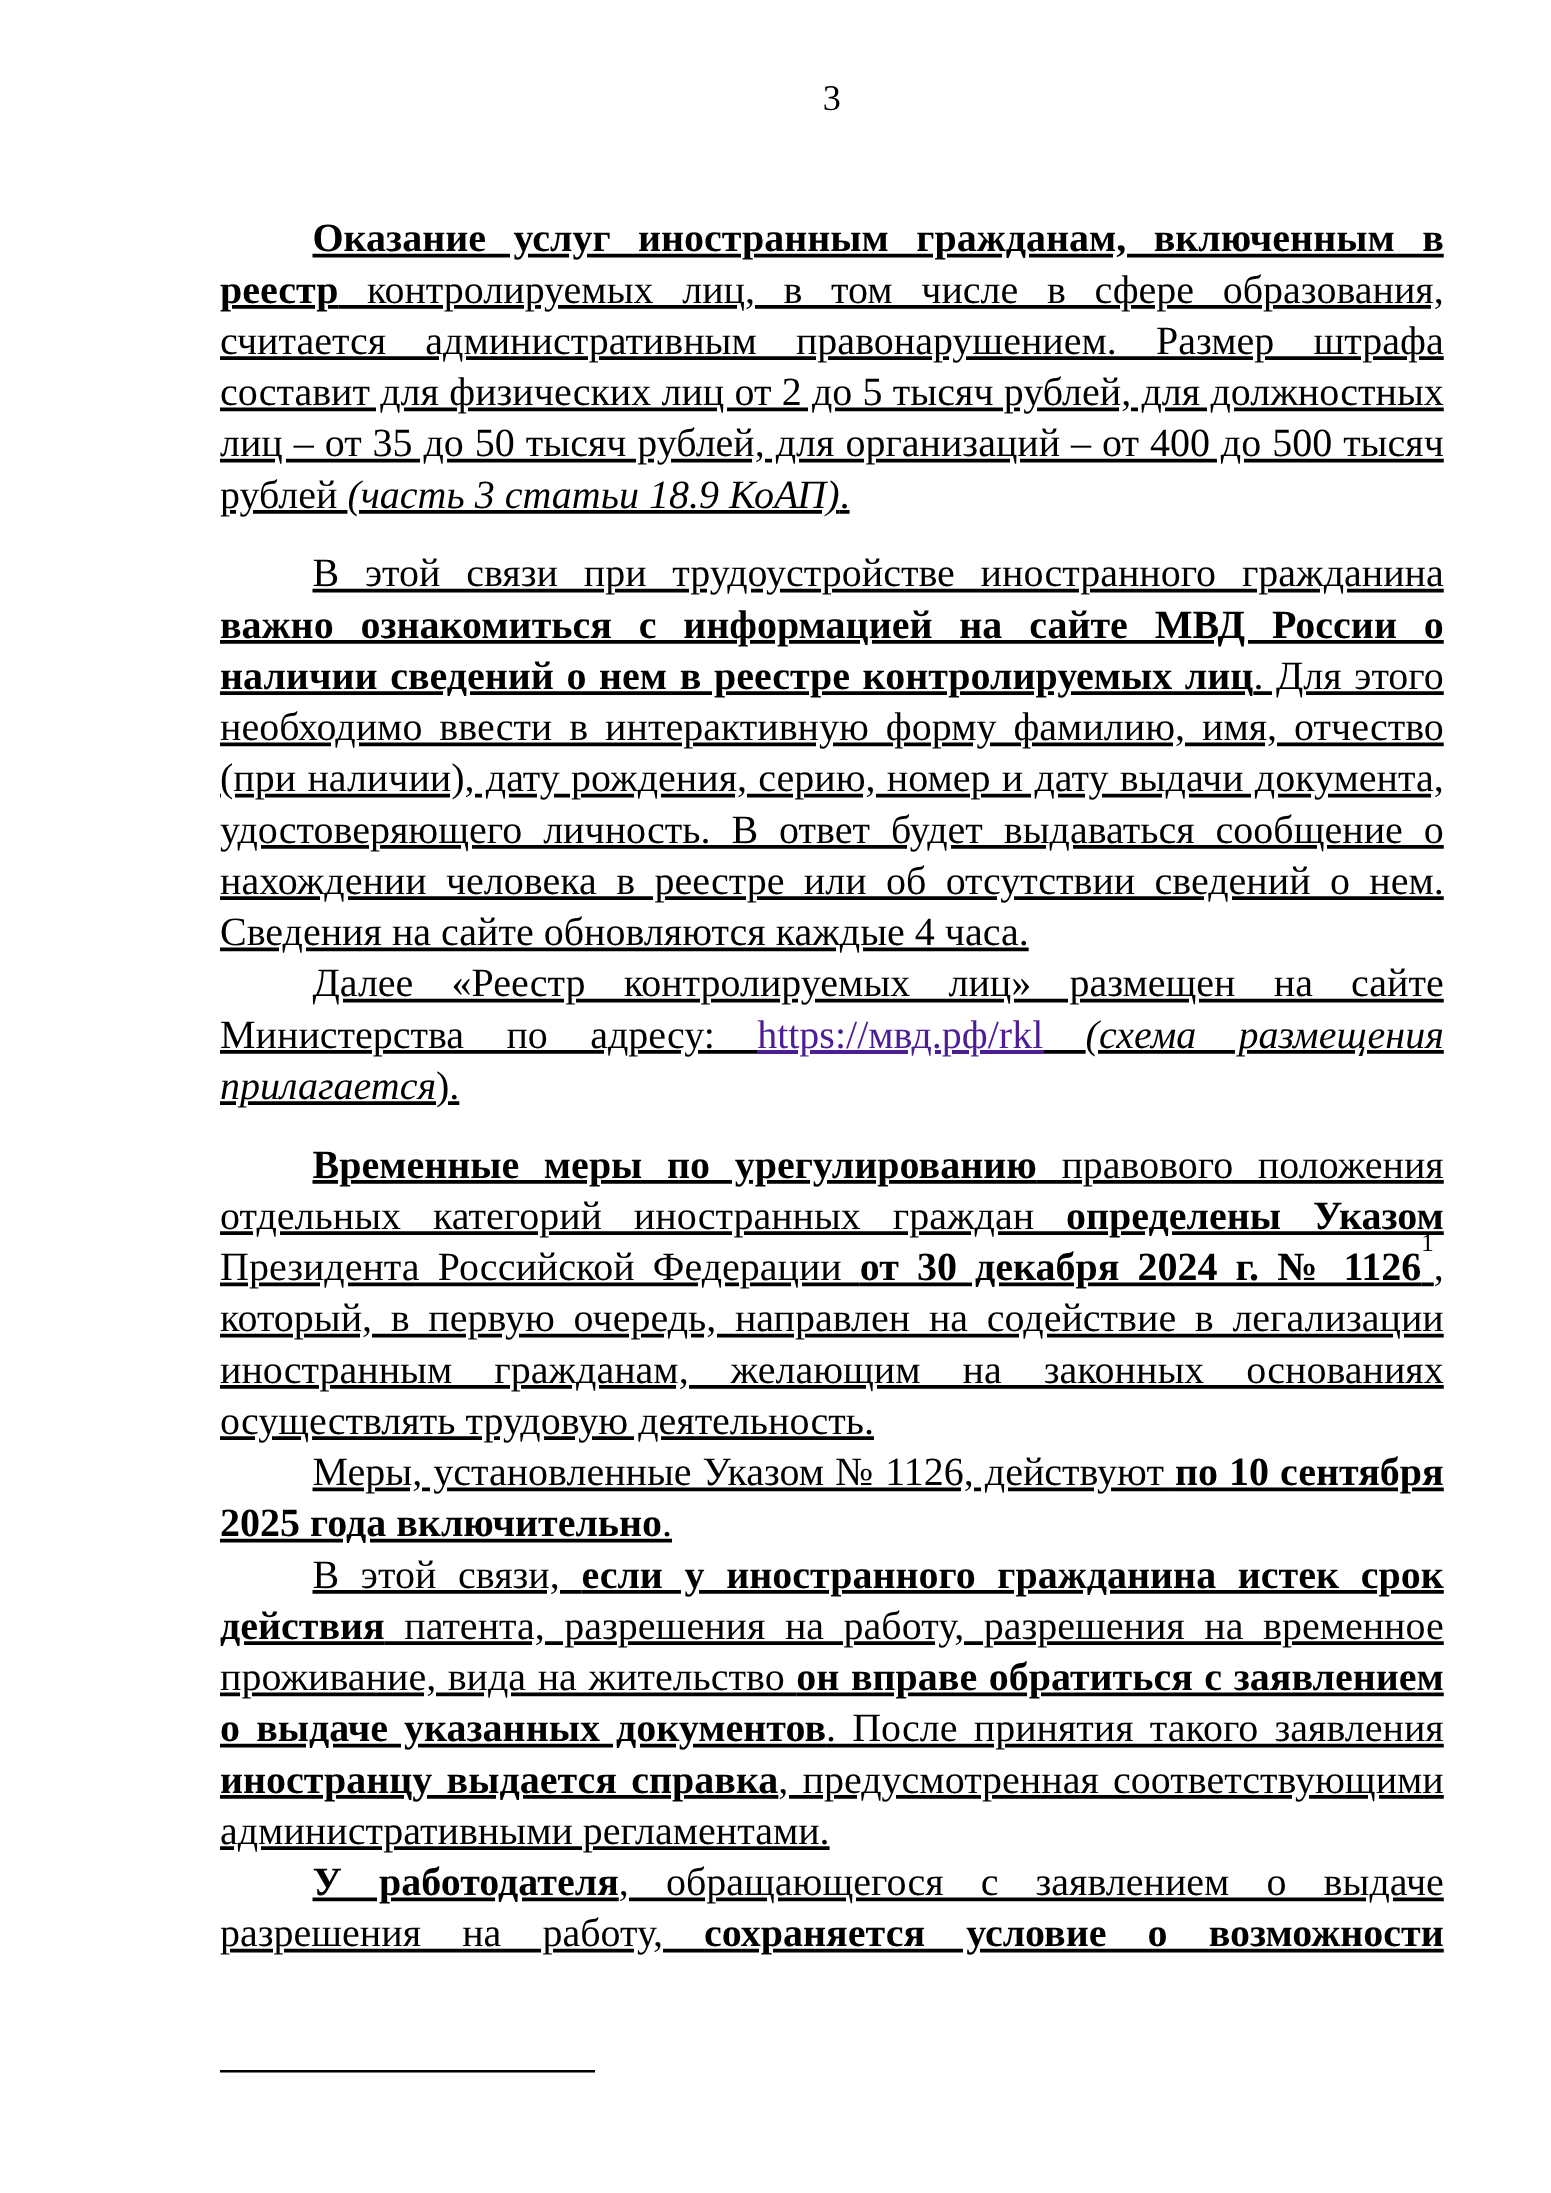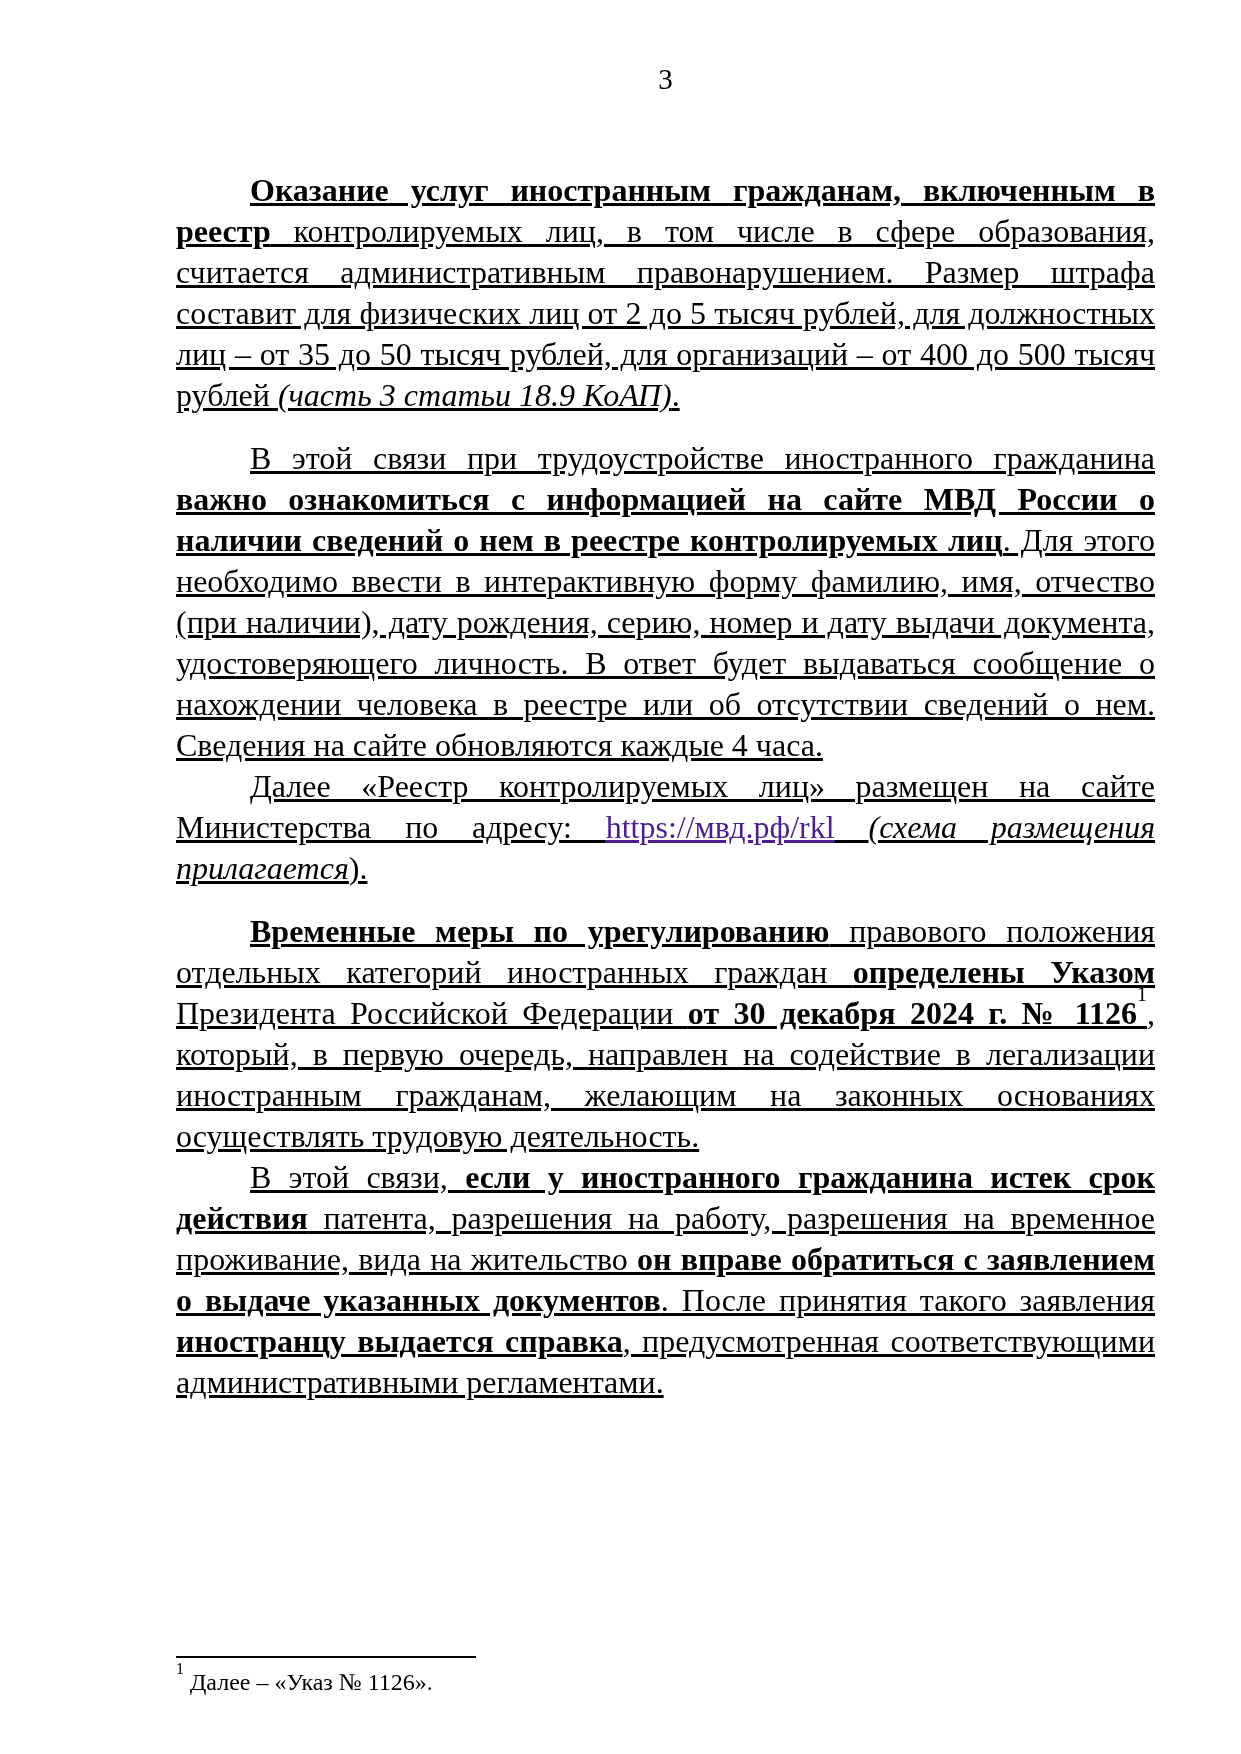--- a/index.html
+++ b/index.html
@@ -88,23 +88,21 @@
 
 <div class="page">
 
   <div class="page-number">3</div>
 
   <div class="doc-body">
       <p><span class="b">Оказание услуг иностранным гражданам, включенным в реестр</span><span> контролируемых лиц, в том числе в сфере образования, считается административным правонарушением. Размер штрафа составит для физических лиц от 2 до 5 тысяч рублей, для должностных лиц – от 35 до 50 тысяч рублей, для организаций – от 400 до 500 тысяч рублей </span><span class="i">(часть 3 статьи 18.9 КоАП)</span><span>.</span></p>
       <p class="space-before"><span>В этой связи при трудоустройстве иностранного гражданина </span><span class="b">важно ознакомиться с информацией на сайте МВД России о наличии сведений о нем в реестре контролируемых лиц</span><span>. Для этого необходимо ввести в интерактивную форму фамилию, имя, отчество (при наличии), дату рождения, серию, номер и дату выдачи документа, удостоверяющего личность. В ответ будет выдаваться сообщение о нахождении человека в реестре или об отсутствии сведений о нем. Сведения на сайте обновляются каждые 4 часа.</span></p>
       <p><span>Далее «Реестр контролируемых лиц» размещен на сайте Министерства по адресу: </span><a class="doc-link" href="#" style="color: #4c1d95;">https://мвд.рф/rkl</a><span> </span><span class="i">(схема размещения прилагается</span><span>).</span></p>
       <p class="space-before"><span class="b">Временные меры по урегулированию</span><span> правового положения отдельных категорий иностранных граждан </span><span class="b">определены Указом</span><span> Президента Российской Федерации </span><span class="b">от 30 декабря 2024 г. № 1126</span><sup class="fn-ref">1</sup><span>, который, в первую очередь, направлен на содействие в легализации иностранным гражданам, желающим на законных основаниях осуществлять трудовую деятельность.</span></p>
+      <p><span>Меры, установленные Указом № 1126, действуют </span><span class="b">по 10 сентября 2025 года включительно</span><span>.</span></p>
       <p><span>В этой связи, </span><span class="b">если у иностранного гражданина истек срок действия</span><span> патента, разрешения на работу, разрешения на временное проживание, вида на жительство </span><span class="b">он вправе обратиться с заявлением о выдаче указанных документов</span><span>. После принятия такого заявления </span><span class="b">иностранцу выдается справка</span><span>, предусмотренная соответствующими административными регламентами.</span></p>
+      <p class="justify-last"><span class="b">У работодателя</span><span>, обращающегося с заявлением о выдаче разрешения на работу, </span><span class="b">сохраняется условие о возможности</span></p>
     </div>
 
   <div class="footnote-separator"></div>
 
-  <div class="footnote">
-    <sup class="fn-marker">1</sup>
-    <span>Далее – «Указ № 1126».</span>
-  </div>
 
 </div>
 
 </body></html>

